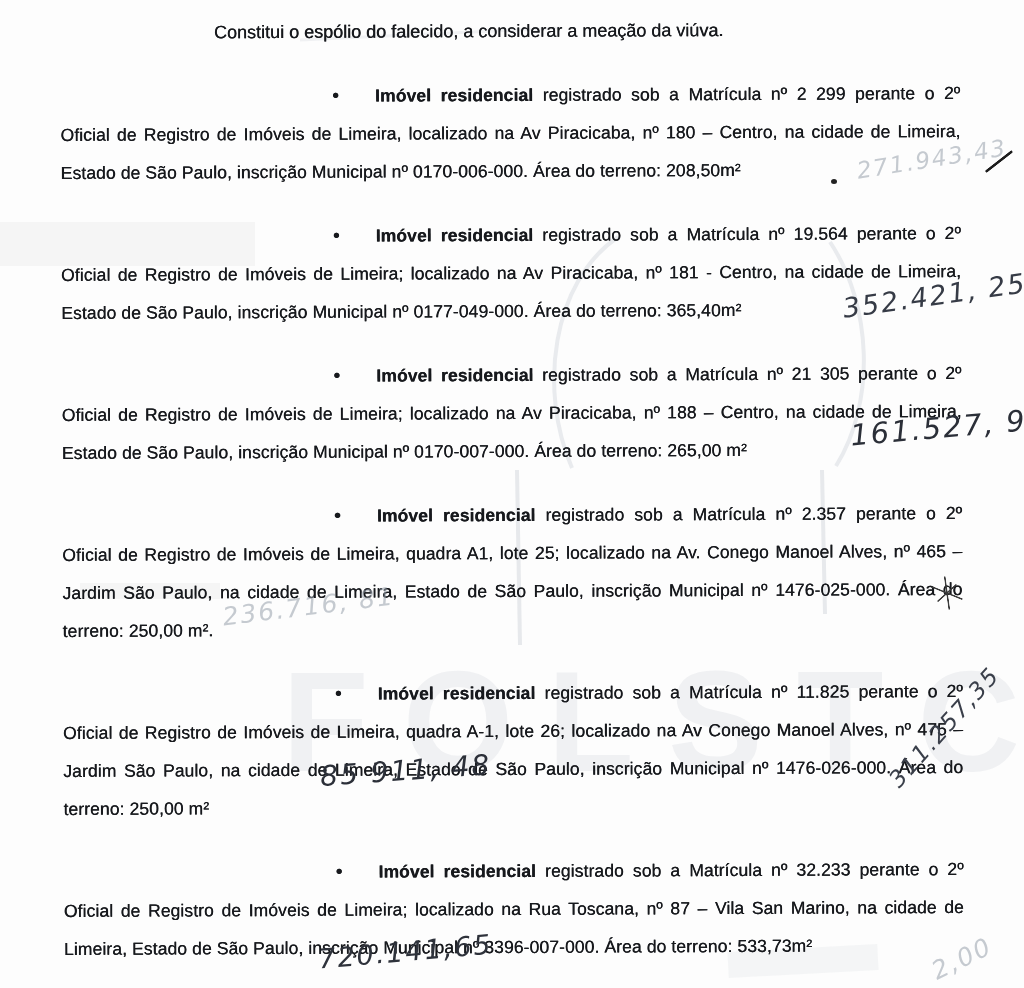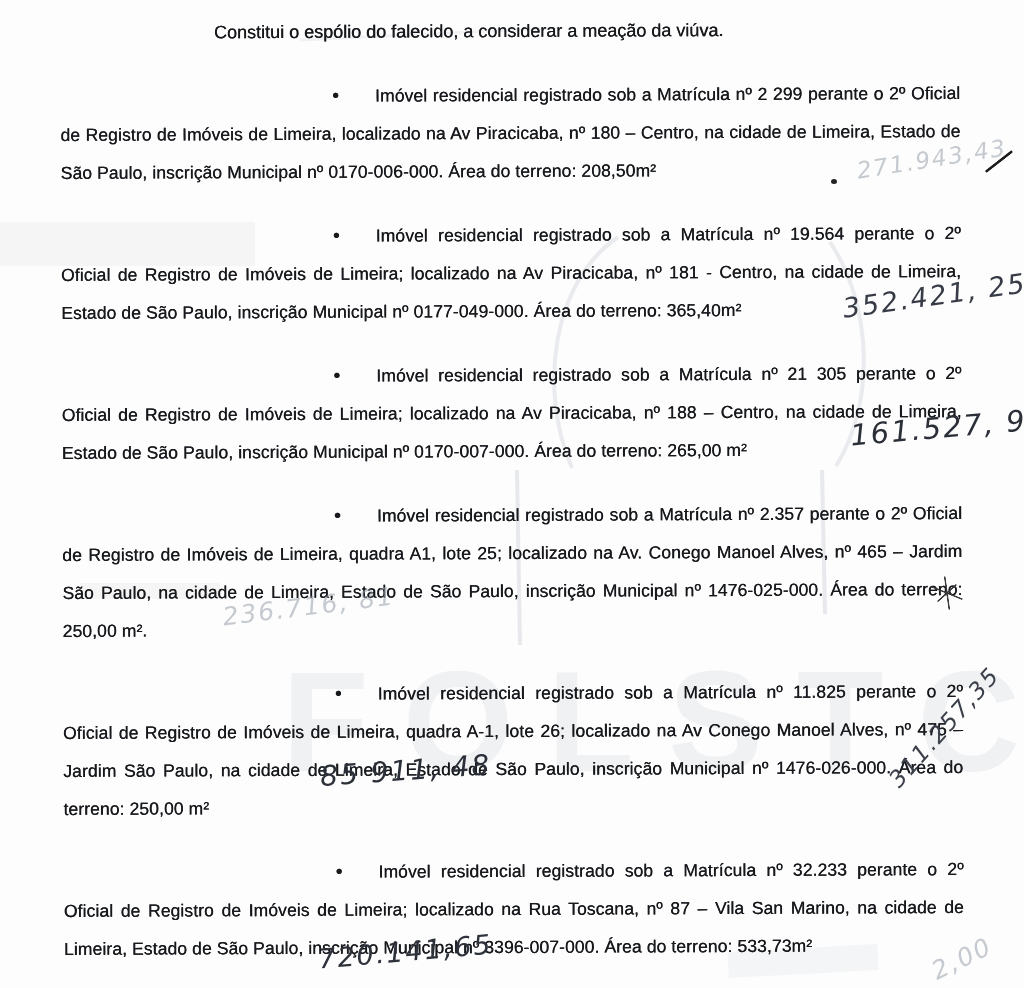--- a/index.html
+++ b/index.html
@@ -33,21 +33,21 @@
     text-indent:272px;
     letter-spacing:0.1px;
     text-shadow:0.3px 0 0 currentColor;
   }
   .bullet{
     display:inline-block;
     margin-right:36px;
     text-indent:0;
     font-size:19px;
   }
-  .lead{font-weight:400;}
+  .lead{font-weight:700;}
   
   .hand{
     position:absolute;
     font-family:"DejaVu Sans",sans-serif;
     font-style:italic;
     letter-spacing:2px;
     white-space:nowrap;
   }
   .faint{color:rgba(152,160,172,0.55);}
   .ink{color:#2b2f38;}

